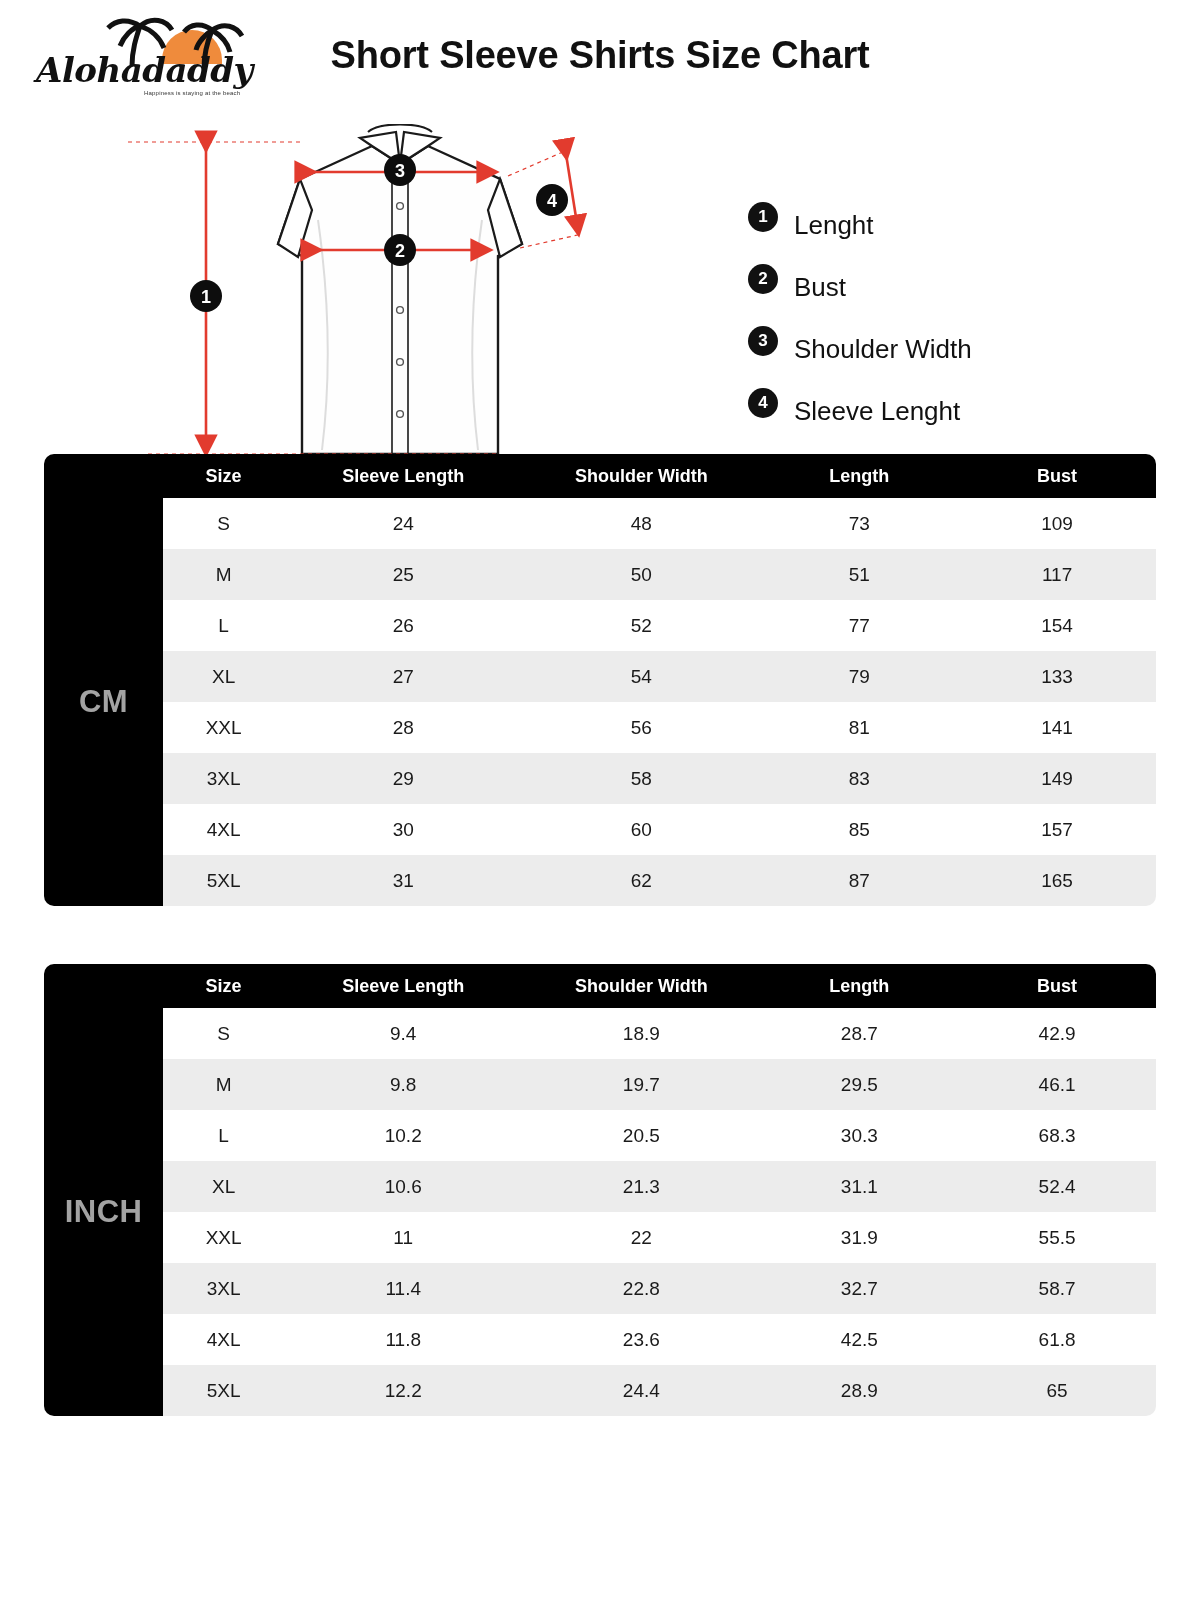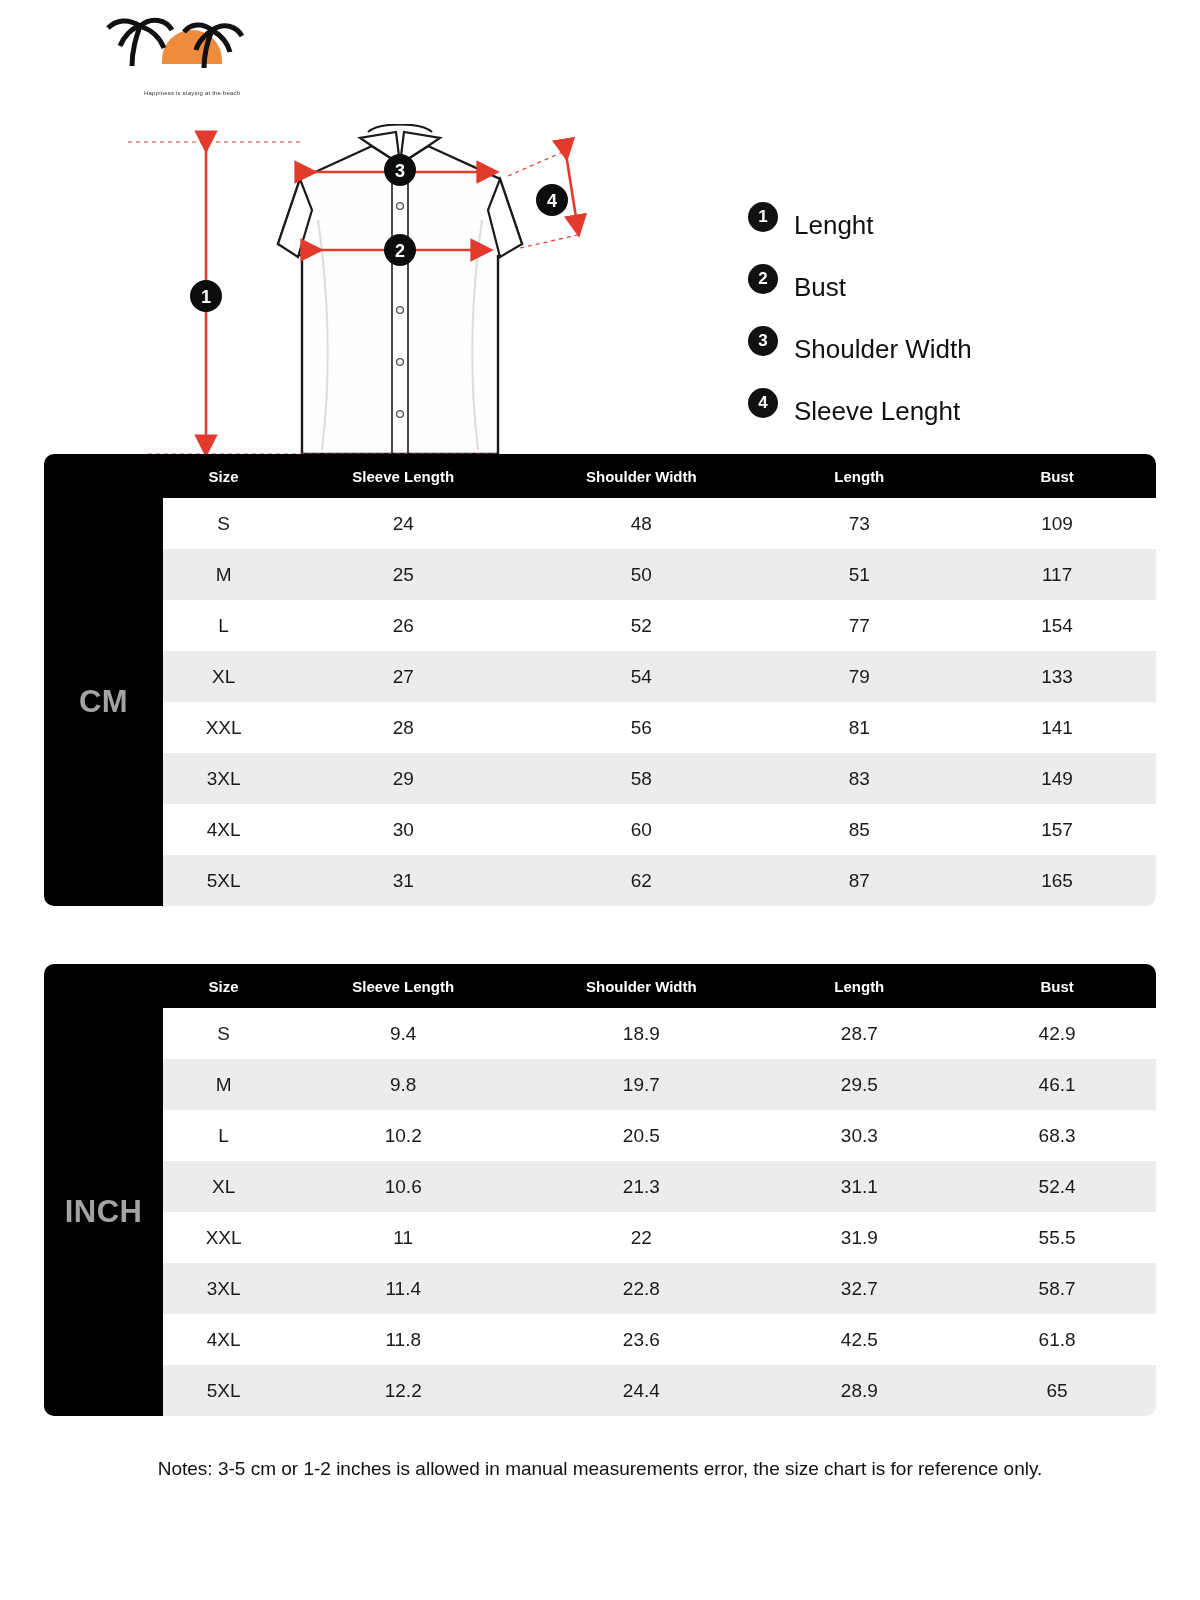--- a/index.html
+++ b/index.html
@@ -101,21 +101,21 @@
     margin: 0 44px;
   }
   table {
     border-collapse: collapse;
     width: 100%;
     table-layout: fixed;
   }
   thead th {
     background: #000;
     color: #fff;
-    font-size: 15px;
+    font-size: 18px;
     font-weight: bold;
     height: 44px;
     text-align: center;
   }
   thead th.unit-head { width: 118px; }
   thead th.col-size { width: 120px; }
   thead th.col-sleeve { width: 236px; }
   thead th.col-shoulder { width: 236px; }
   thead th.col-length { width: 196px; }
   thead th.col-bust { width: 196px; }
@@ -163,22 +163,24 @@
         <path d="M104 12 C92 4, 80 6, 72 14" stroke="#111" stroke-width="5" fill="none"></path>
         <path d="M104 12 C116 2, 130 6, 136 16" stroke="#111" stroke-width="5" fill="none"></path>
         <path d="M104 12 C96 14, 88 22, 84 32" stroke="#111" stroke-width="5" fill="none"></path>
         <path d="M104 12 C116 16, 124 24, 128 34" stroke="#111" stroke-width="5" fill="none"></path>
         <path d="M168 54 C168 38, 172 26, 176 16" stroke="#111" stroke-width="5" fill="none"></path>
         <path d="M176 16 C166 8, 154 10, 148 18" stroke="#111" stroke-width="5" fill="none"></path>
         <path d="M176 16 C188 8, 200 12, 206 22" stroke="#111" stroke-width="5" fill="none"></path>
         <path d="M176 16 C170 20, 162 28, 160 36" stroke="#111" stroke-width="5" fill="none"></path>
         <path d="M176 16 C186 22, 192 30, 194 38" stroke="#111" stroke-width="5" fill="none"></path>
       </svg>
+      <div class="logo-wordmark">Alohadaddy</div>
       <div class="logo-tagline">Happiness is staying at the beach</div>
     </div>
+    <div class="title">Short Sleeve Shirts Size Chart</div>
   </div>
 
   <div class="diagram">
     <svg width="1200" height="330" viewBox="0 0 1200 330">
 
       <path d="M300 55 L372 22 L400 40 L428 22 L500 55 L522 120 L498 132 L498 330 L302 330 L302 132 L278 120 Z" fill="#fefefe" stroke="#1a1a1a" stroke-width="2.4"></path>
 
       <path d="M300 55 L278 120 L298 133 L312 86 Z" fill="#fff" stroke="#1a1a1a" stroke-width="2.2"></path>
       <path d="M500 55 L522 120 L500 133 L488 86 Z" fill="#fff" stroke="#1a1a1a" stroke-width="2.2"></path>
 
@@ -393,15 +395,14 @@
           <td>5XL</td>
           <td>12.2</td>
           <td>24.4</td>
           <td>28.9</td>
           <td>65</td>
         </tr>
       </tbody>
     </table>
   </div>
 
-  <div class="notes">Notes: 3-5 cm or 1-2 inches is allowed in manual measurements error, the size chart is for reference only.</div>
 
 </div>
 
 </body></html>

